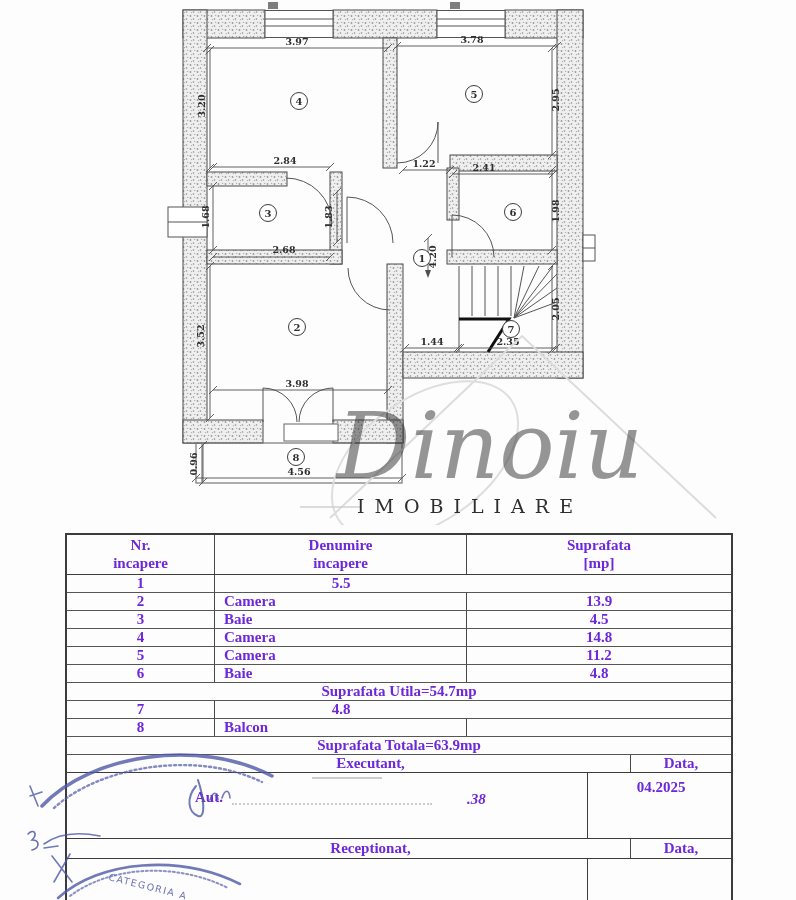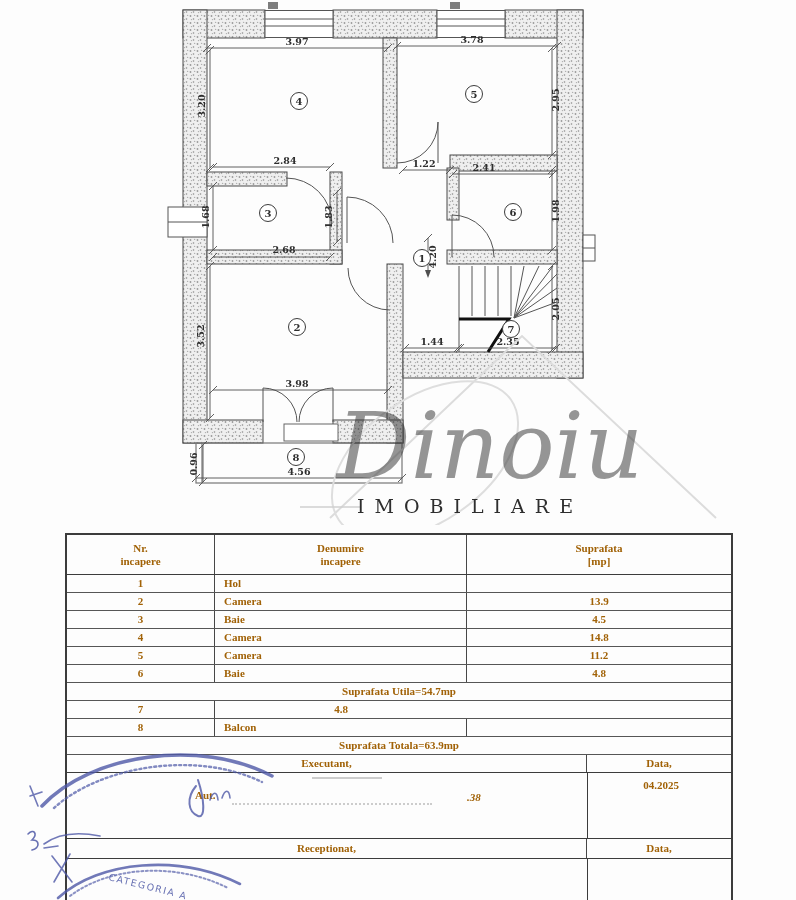--- a/index.html
+++ b/index.html
@@ -8,25 +8,25 @@
   svg{display:block;}
   .plan-svg{position:absolute;left:0;top:0;pointer-events:none;}
   .plan-svg text{font-family:"DejaVu Serif",serif;fill:#2e2e2e;}
   .dimt{font-size:9.5px;font-weight:bold;}
   .roomt{font-size:10px;font-weight:bold;}
   .wm-script{font-family:"DejaVu Serif",serif;font-style:italic;}
   .wm-caption{font-family:"DejaVu Sans",sans-serif;}
 
   
   .tbl{position:absolute;left:65px;top:533px;width:668px;height:367px;box-sizing:border-box;
-       border:2px solid #3c3c3c;border-bottom:none;color:#a16207;font-weight:bold;
-       font-size:11px;line-height:1.15;}
+       border:2px solid #3c3c3c;border-bottom:none;color:#6d28d9;font-weight:bold;
+       font-size:15px;line-height:1.15;}
   .tbl *{box-sizing:border-box;}
   .grid3{display:grid;grid-template-columns:148px 252px 1fr;}
-  .grid2{display:grid;grid-template-columns:520px 1fr;}
+  .grid2{display:grid;grid-template-columns:520px 1fr;padding-left:44px;}
   .thr{height:40px;border-bottom:1.6px solid #3c3c3c;}
   .thr .c{display:flex;flex-direction:column;justify-content:center;align-items:center;}
   .thr .c span{display:block;}
   .b1{border-right:1.4px solid #474747;}
   .r{height:18px;border-bottom:1.2px solid #565656;}
   .cell{height:100%;display:flex;align-items:center;}
   .nr{justify-content:center;}
   .nm{padding-left:9px;}
   .ar{justify-content:center;}
   .sub{height:18px;border-bottom:1.2px solid #565656;display:flex;align-items:center;justify-content:center;}
@@ -234,21 +234,21 @@
           <span>incapere</span>
         </div>
       <div class="c">
           <span>Suprafata</span>
           <span>[mp]</span>
         </div>
     </div>
 
     <div class="r grid3">
       <div class="cell nr b1">1</div>
-      <div class="cell nm b1">Hol</div>
+      <div class="cell ar">5.5</div>
     </div>
     <div class="r grid3">
       <div class="cell nr b1">2</div>
       <div class="cell nm b1">Camera</div>
       <div class="cell ar">13.9</div>
     </div>
     <div class="r grid3">
       <div class="cell nr b1">3</div>
       <div class="cell nm b1">Baie</div>
       <div class="cell ar">4.5</div>

